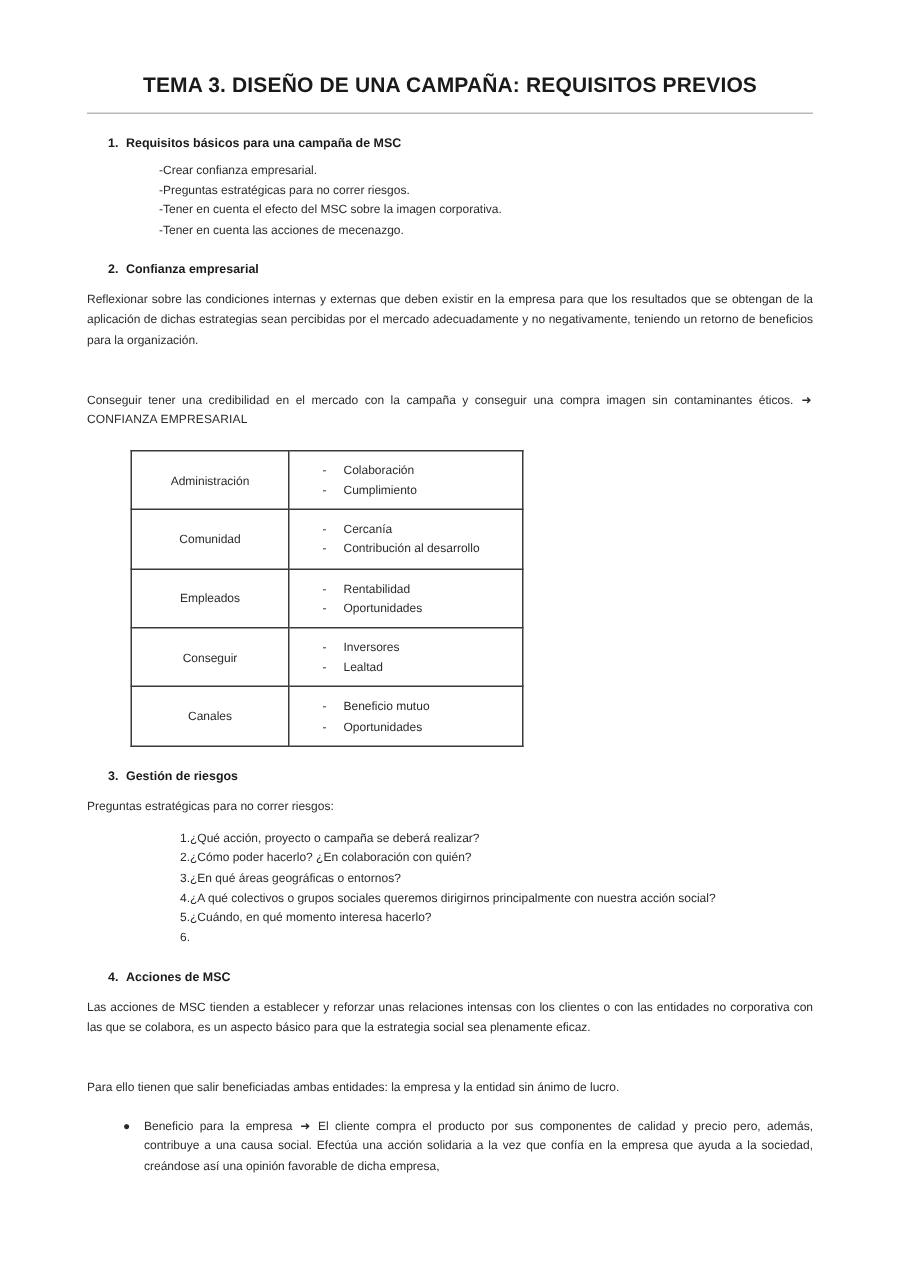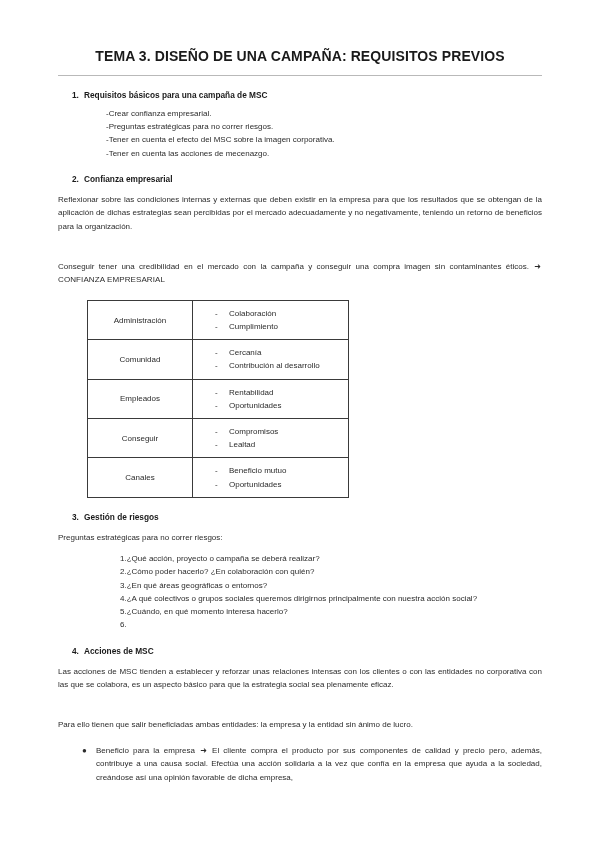--- a/index.html
+++ b/index.html
@@ -278,21 +278,21 @@
                 </li>
             </ul>
           </td>
         </tr>
         <tr>
           <td class="k">Conseguir</td>
           <td class="v">
             <ul>
               <li>
                   <span class="marker">-</span>
-                  <span class="text">Compromisos</span>
+                  <span class="text">Inversores</span>
                 </li>
               <li>
                   <span class="marker">-</span>
                   <span class="text">Lealtad</span>
                 </li>
             </ul>
           </td>
         </tr>
         <tr>
           <td class="k">Canales</td>

